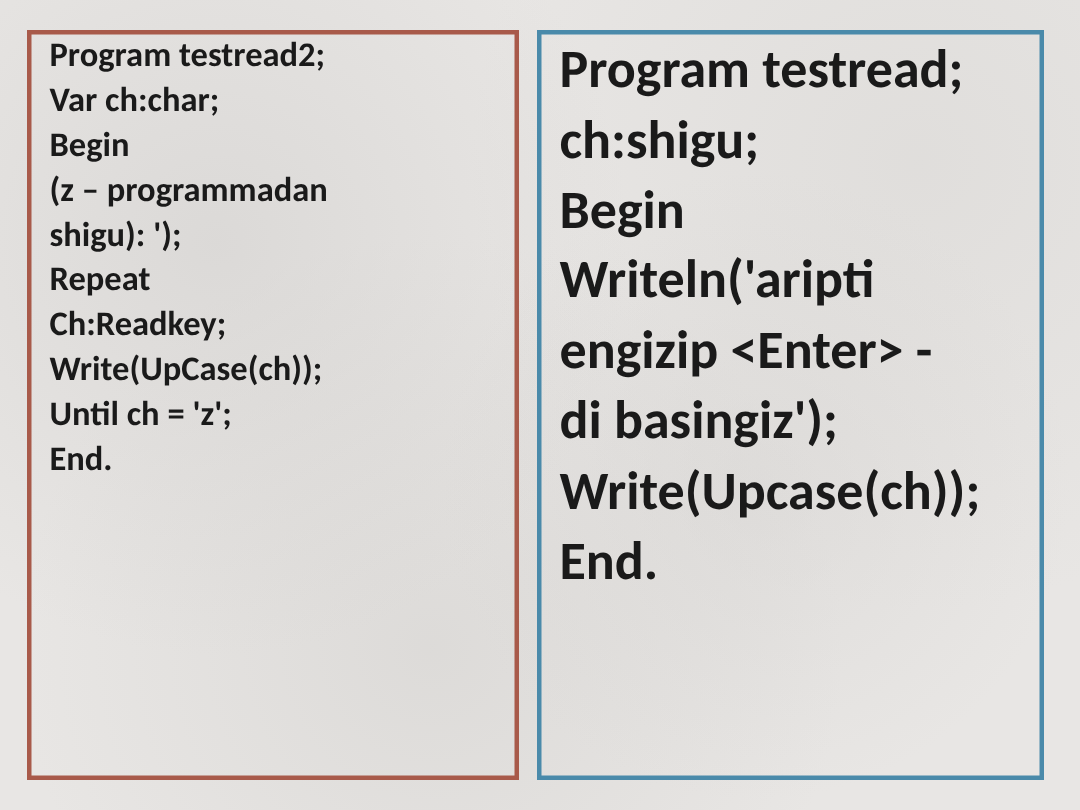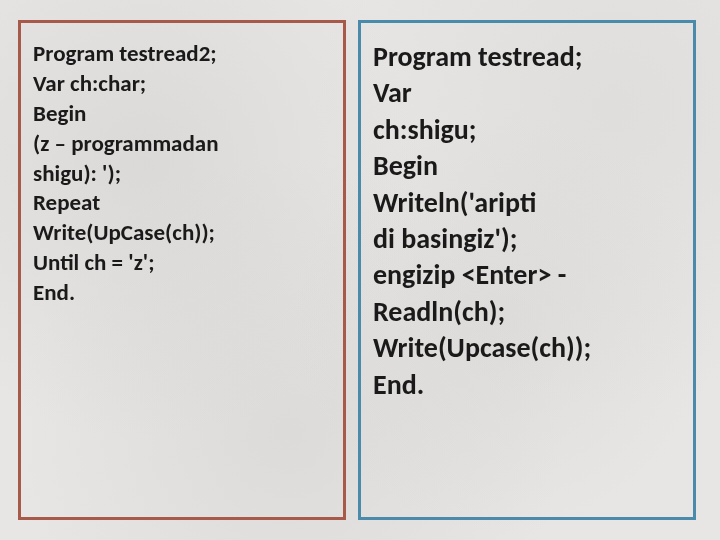--- a/index.html
+++ b/index.html
@@ -11,56 +11,55 @@
         radial-gradient(circle at 20% 30%, rgba(200,198,196,0.4) 0%, transparent 40%),
         radial-gradient(circle at 70% 60%, rgba(210,208,206,0.4) 0%, transparent 35%),
         radial-gradient(circle at 40% 80%, rgba(195,193,190,0.3) 0%, transparent 45%),
         radial-gradient(circle at 85% 20%, rgba(205,203,200,0.3) 0%, transparent 40%);
       font-family: Calibri, Arial, sans-serif;
       display: flex;
       gap: 12px;
       padding: 20px 18px;
     }
     .code-box {
-      padding: 16px 12px;
+      padding: 0 12px;
       line-height: 1.3;
       color: #1a1a1a;
       font-weight: bold;
     }
     .box-left {
       flex: 0 0 328px;
       border: 3px solid #a85a4a;
       font-size: 23px;
     }
     .box-right {
       flex: 0 0 338px;
       border: 3px solid #4a8aaa;
-      font-size: 28px;
+      font-size: 36px;
     }
     .code-line { display: block; }
   </style>
 </head>
 <body>
 
 <div class="code-box box-left">
   <span class="code-line">Program testread2;</span>
   <span class="code-line">Var ch:char;</span>
   <span class="code-line">Begin</span>
   <span class="code-line">(z – programmadan</span>
   <span class="code-line">shigu): ');</span>
   <span class="code-line">Repeat</span>
+  <span class="code-line">Ch:Readkey;</span>
   <span class="code-line">Write(UpCase(ch));</span>
   <span class="code-line">Until ch = 'z';</span>
   <span class="code-line">End.</span>
 </div>
 
 <div class="code-box box-right">
   <span class="code-line">Program testread;</span>
-  <span class="code-line">Var</span>
   <span class="code-line">ch:shigu;</span>
   <span class="code-line">Begin</span>
   <span class="code-line">Writeln('aripti</span>
+  <span class="code-line">engizip &lt;Enter&gt; -</span>
   <span class="code-line">di basingiz');</span>
-  <span class="code-line">engizip &lt;Enter&gt; -</span>
-  <span class="code-line">Readln(ch);</span>
   <span class="code-line">Write(Upcase(ch));</span>
   <span class="code-line">End.</span>
 </div>
 
 </body></html>

